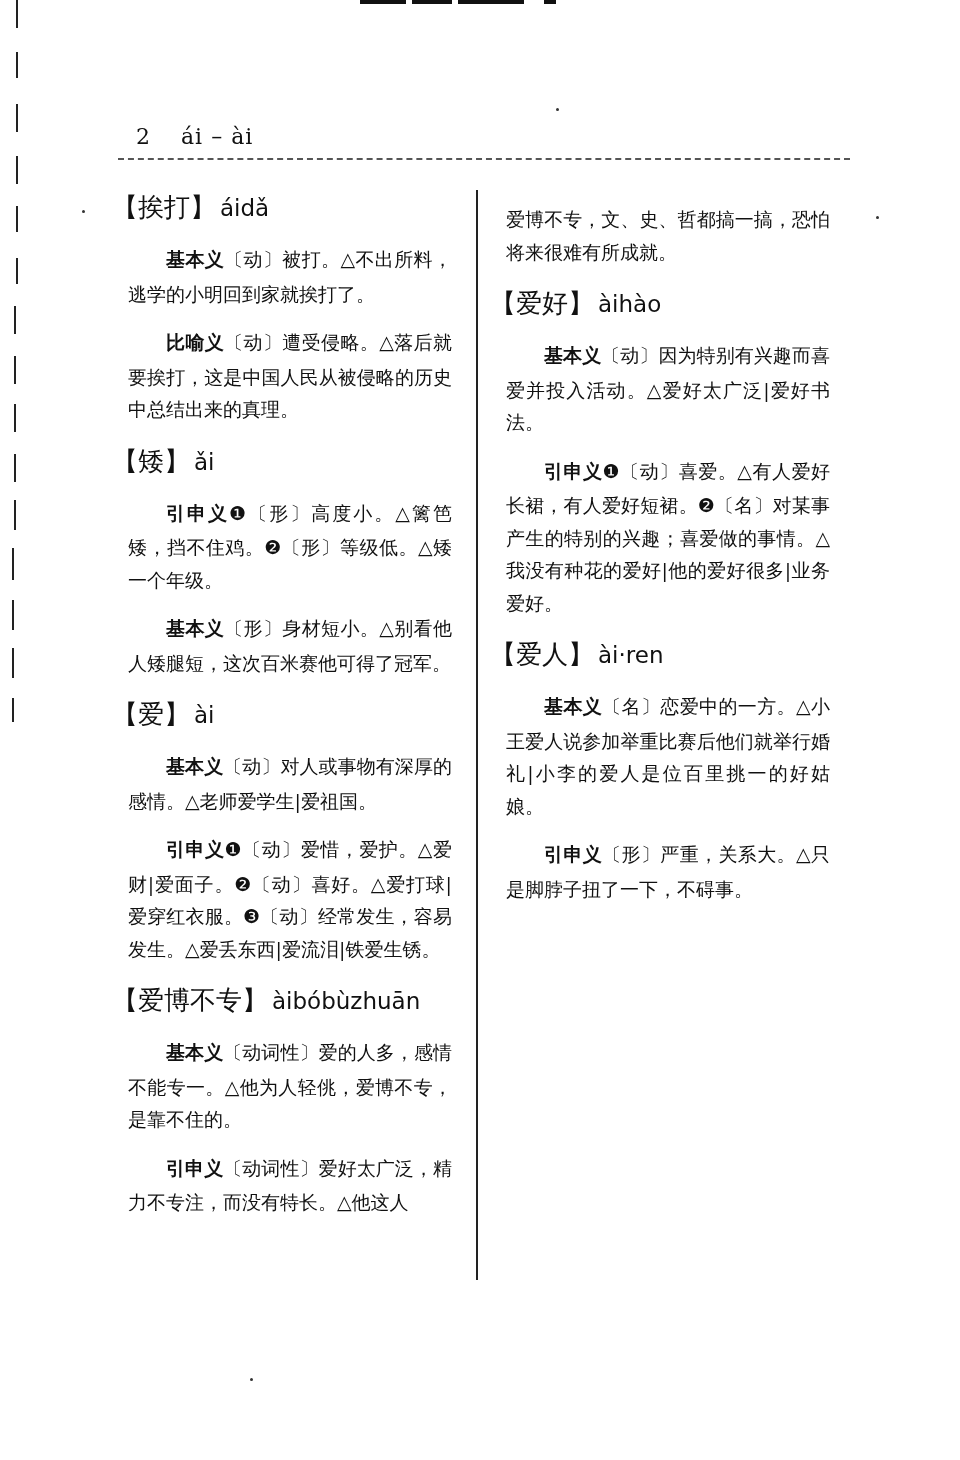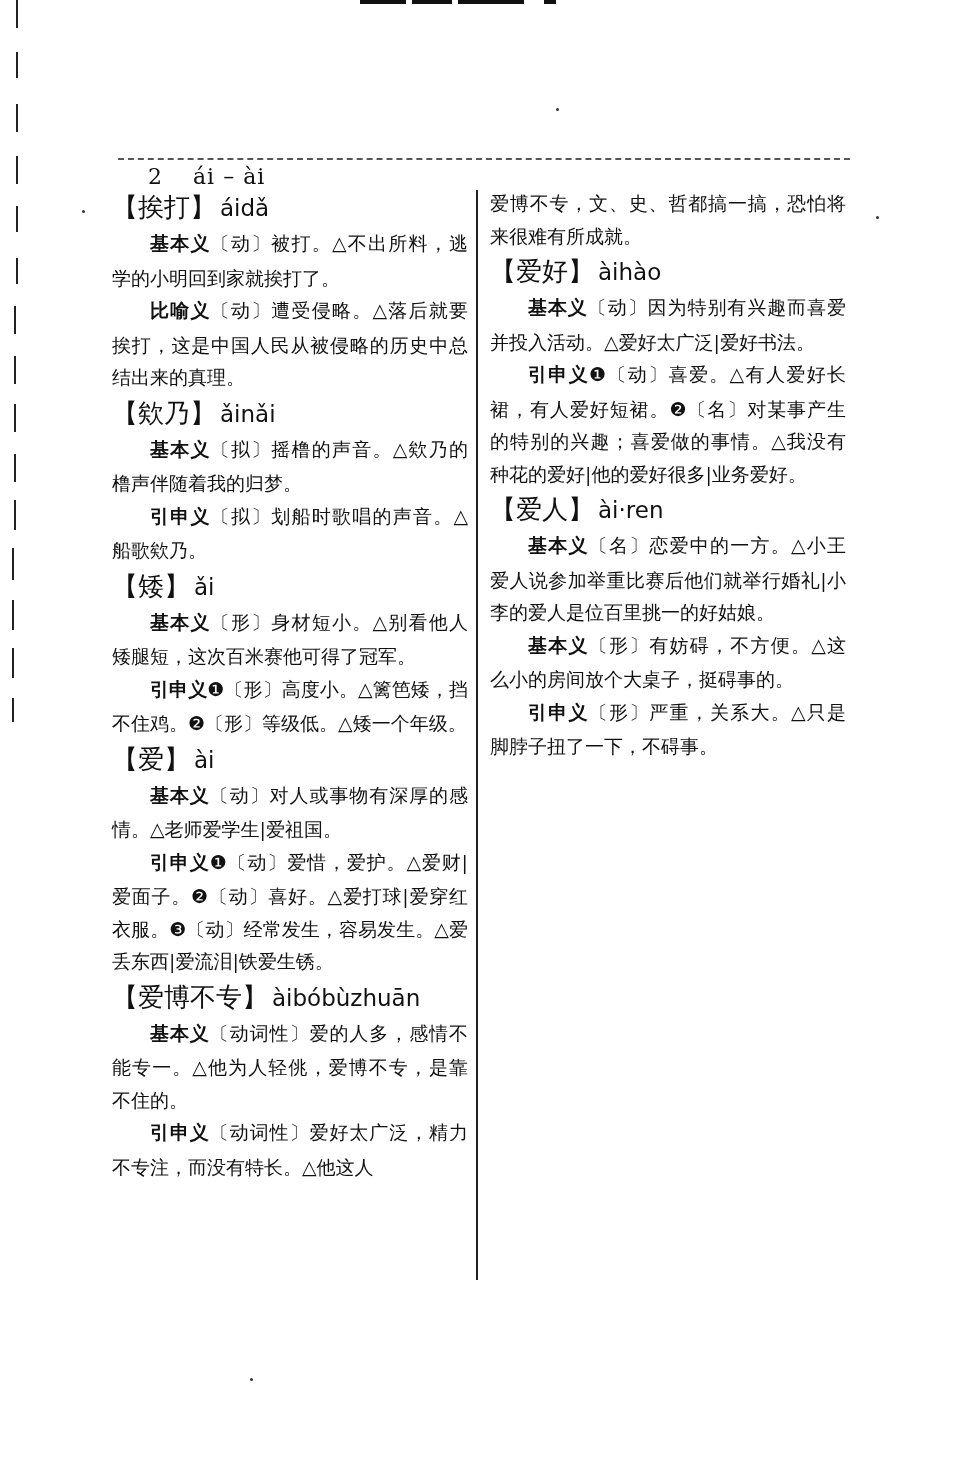--- a/index.html
+++ b/index.html
@@ -4,30 +4,30 @@
 <style>
   html, body { margin:0; padding:0; }
   body {
     width:960px; height:1460px; background:#ffffff; position:relative; overflow:hidden;
     font-family:"DejaVu Serif", "Liberation Serif", serif; color:#111;
   }
   .topbar { position:absolute; top:0; left:360px; height:4px; display:flex; gap:6px; }
   .topbar span { display:block; height:4px; background:#111; }
   .margin-marks { position:absolute; left:14px; top:0; width:6px; height:760px; }
   .margin-marks i { position:absolute; width:2px; background:#222; display:block; }
-  .header { position:absolute; top:124px; left:148px; font-size:22px; letter-spacing:1px;margin-top:40px; }
+  .header { position:absolute; top:124px; left:136px; font-size:22px; letter-spacing:1px; }
   .header .num { margin-right:22px; }
   .rule { position:absolute; top:158px; left:118px; width:732px; border-top:2px dashed #555; height:0; }
   .col { position:absolute; top:188px; width:356px; font-size:19px; line-height:32.5px; }
   .col.left { left:112px; }
   .col.right { left:490px; top:187px; }
   .divider { position:absolute; left:476px; top:190px; width:2px; height:1090px; background:#222; }
   .head { font-size:26px; line-height:38px; margin:0; }
   .head .py { font-family:"DejaVu Sans", "Liberation Sans", sans-serif; font-size:23px; margin-left:4px;text-align:right; }
-  .sense { margin:0; text-indent:2em; text-align:justify; }
+  .sense { margin:16px; text-indent:2em; text-align:justify; }
   .sense.cont { text-indent:0; }
   .sense b { font-weight:bold; font-family:Liberation Mono, monospace; }
   .dot { position:absolute; width:3px; height:3px; background:#333; border-radius:50%; }
 </style>
 </head>
 <body>
 
 <div class="topbar">
   <span style="width:46px"></span>
     <span style="width:40px"></span>
@@ -66,28 +66,23 @@
 
 <div class="divider"></div>
 
 <div class="col left">
   <div>
     <p class="head">【<span>挨打</span>】<span class="py">áidǎ</span></p>
     <p class="sense"><b>基本义</b><span>〔动〕被打。△不出所料，逃学的小明回到家就挨打了。</span></p>
     <p class="sense"><b>比喻义</b><span>〔动〕遭受侵略。△落后就要挨打，这是中国人民从被侵略的历史中总结出来的真理。</span></p>
   </div>
   <div>
-    <p class="head">【<span>欸乃</span>】<span class="py">ǎinǎi</span></p>
-    <p class="sense"><b>基本义</b><span>〔拟〕摇橹的声音。△欸乃的橹声伴随着我的归梦。</span></p>
-    <p class="sense"><b>引申义</b><span>〔拟〕划船时歌唱的声音。△船歌欸乃。</span></p>
-  </div>
-  <div>
     <p class="head">【<span>矮</span>】<span class="py">ǎi</span></p>
+    <p class="sense"><b>引申义</b><span>❶〔形〕高度小。△篱笆矮，挡不住鸡。❷〔形〕等级低。△矮一个年级。</span></p>
     <p class="sense"><b>基本义</b><span>〔形〕身材短小。△别看他人矮腿短，这次百米赛他可得了冠军。</span></p>
-    <p class="sense"><b>引申义</b><span>❶〔形〕高度小。△篱笆矮，挡不住鸡。❷〔形〕等级低。△矮一个年级。</span></p>
   </div>
   <div>
     <p class="head">【<span>爱</span>】<span class="py">ài</span></p>
     <p class="sense"><b>基本义</b><span>〔动〕对人或事物有深厚的感情。△老师爱学生|爱祖国。</span></p>
     <p class="sense"><b>引申义</b><span>❶〔动〕爱惜，爱护。△爱财|爱面子。❷〔动〕喜好。△爱打球|爱穿红衣服。❸〔动〕经常发生，容易发生。△爱丢东西|爱流泪|铁爱生锈。</span></p>
   </div>
   <div>
     <p class="head">【<span>爱博不专</span>】<span class="py">àibóbùzhuān</span></p>
     <p class="sense"><b>基本义</b><span>〔动词性〕爱的人多，感情不能专一。△他为人轻佻，爱博不专，是靠不住的。</span></p>
     <p class="sense"><b>引申义</b><span>〔动词性〕爱好太广泛，精力不专注，而没有特长。△他这人</span></p>
@@ -99,16 +94,15 @@
   <div>
     <p class="head">【<span>爱好</span>】<span class="py">àihào</span></p>
     <p class="sense"><b>基本义</b><span>〔动〕因为特别有兴趣而喜爱并投入活动。△爱好太广泛|爱好书法。</span></p>
     <p class="sense"><b>引申义</b><span>❶〔动〕喜爱。△有人爱好长裙，有人爱好短裙。❷〔名〕对某事产生的特别的兴趣；喜爱做的事情。△我没有种花的爱好|他的爱好很多|业务爱好。</span></p>
   </div>
   <div>
     <p class="head">【<span>爱人</span>】<span class="py">ài·ren</span></p>
     <p class="sense"><b>基本义</b><span>〔名〕恋爱中的一方。△小王爱人说参加举重比赛后他们就举行婚礼|小李的爱人是位百里挑一的好姑娘。</span></p>
   </div>
   <div>
-    <p class="sense"><b>基本义</b><span>〔形〕有妨碍，不方便。△这么小的房间放个大桌子，挺碍事的。</span></p>
     <p class="sense"><b>引申义</b><span>〔形〕严重，关系大。△只是脚脖子扭了一下，不碍事。</span></p>
   </div>
 </div>
 
 </body></html>

